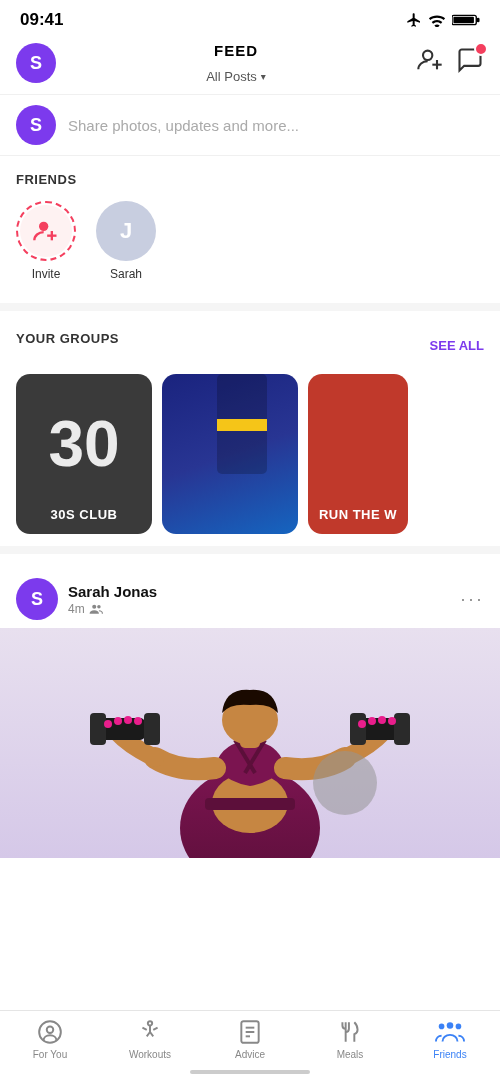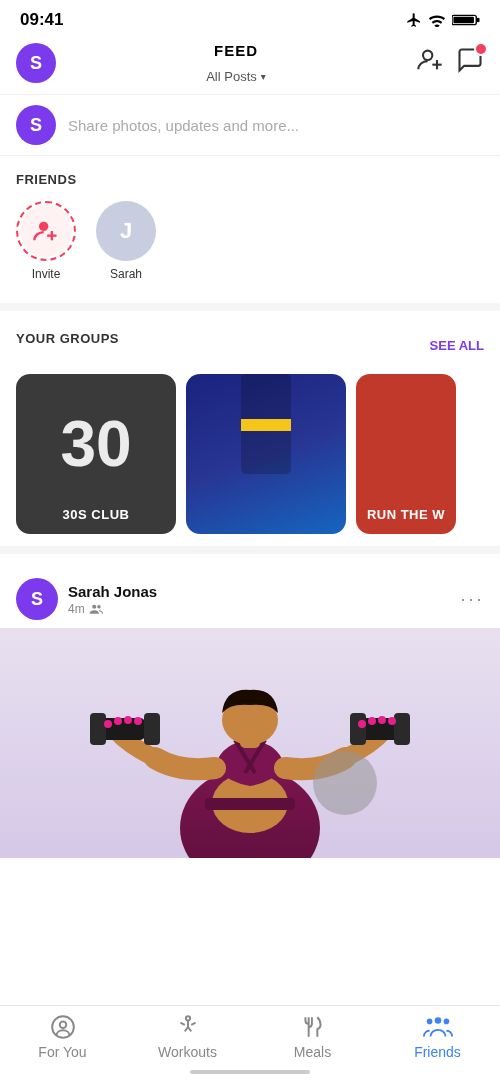--- a/index.html
+++ b/index.html
@@ -202,21 +202,21 @@
       font-size: 13px;
       color: #7c3aed;
       font-weight: 600;
     }
     .groups-row {
       display: flex;
       gap: 10px;
       overflow: hidden;
     }
     .group-card {
-      width: 160px;
+      width: 136px;
       height: 160px;
       border-radius: 14px;
       overflow: hidden;
       flex-shrink: 0;
       position: relative;
     }
     .group-card-30s {
       background: #3a3a3a;
     }
     .group-card-run {
@@ -308,21 +308,21 @@
       padding: 8px 0 20px;
     }
     .nav-item {
       display: flex;
       flex-direction: column;
       align-items: center;
       gap: 4px;
       flex: 1;
     }
     .nav-label {
-      font-size: 14px;
+      font-size: 10px;
       color: #888;
     }
     .nav-label.active {
       color: #3b82f6;
     }
 
     
     .home-indicator {
       position: fixed;
       bottom: 6px;
@@ -568,20 +568,29 @@
     <svg width="26" height="26" viewBox="0 0 24 24" fill="none" stroke="#888" stroke-width="1.8">
       <circle cx="12" cy="4" r="2"></circle>
       <path d="M12 6v6l-3 4"></path>
       <path d="M12 12l3 4"></path>
       <line x1="9" y1="10" x2="5" y2="8"></line>
       <line x1="15" y1="10" x2="19" y2="8"></line>
     </svg>
     <span class="nav-label">Workouts</span>
   </div>
 
+  <div class="nav-item">
+    <svg width="26" height="26" viewBox="0 0 24 24" fill="none" stroke="#888" stroke-width="1.8">
+      <rect x="4" y="2" width="16" height="20" rx="2"></rect>
+      <line x1="8" y1="8" x2="16" y2="8"></line>
+      <line x1="8" y1="12" x2="16" y2="12"></line>
+      <line x1="8" y1="16" x2="12" y2="16"></line>
+    </svg>
+    <span class="nav-label">Advice</span>
+  </div>
 
   <div class="nav-item">
     <svg width="26" height="26" viewBox="0 0 24 24" fill="none" stroke="#888" stroke-width="1.8">
       <line x1="8" y1="3" x2="8" y2="21"></line>
       <path d="M8 9 Q5 9 5 6 L5 3"></path>
       <path d="M11 3 L11 9 Q11 12 8 12"></path>
       <path d="M16 3 Q19 6 19 10 Q19 13 16 14 L16 21"></path>
     </svg>
     <span class="nav-label">Meals</span>
   </div>

